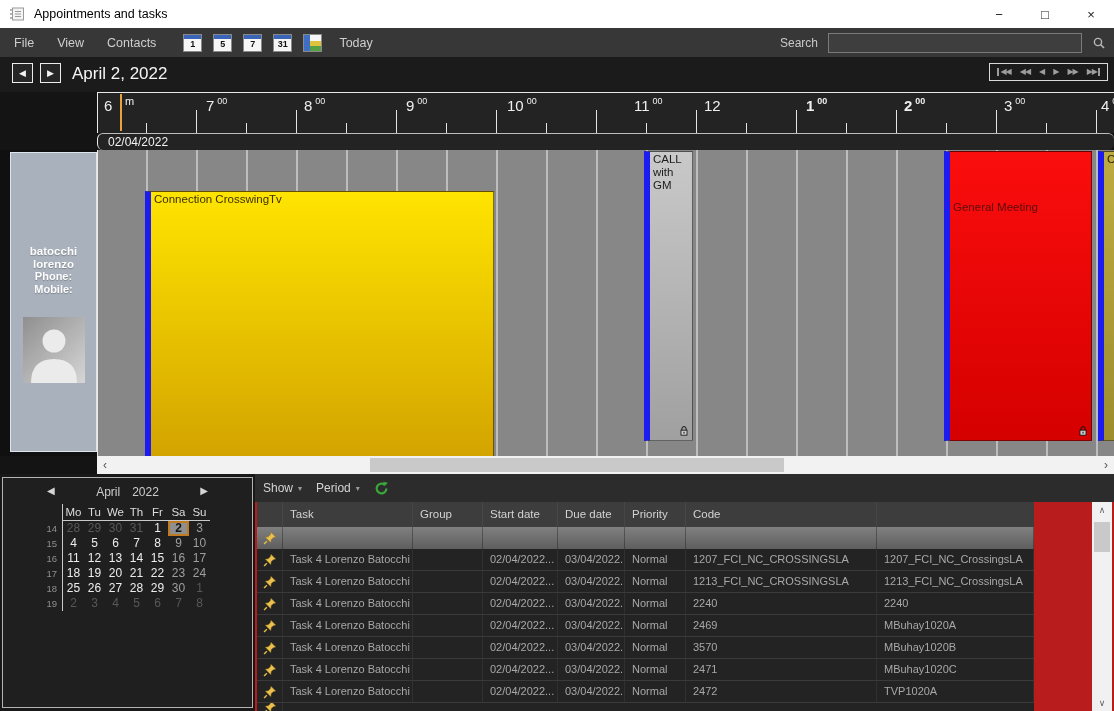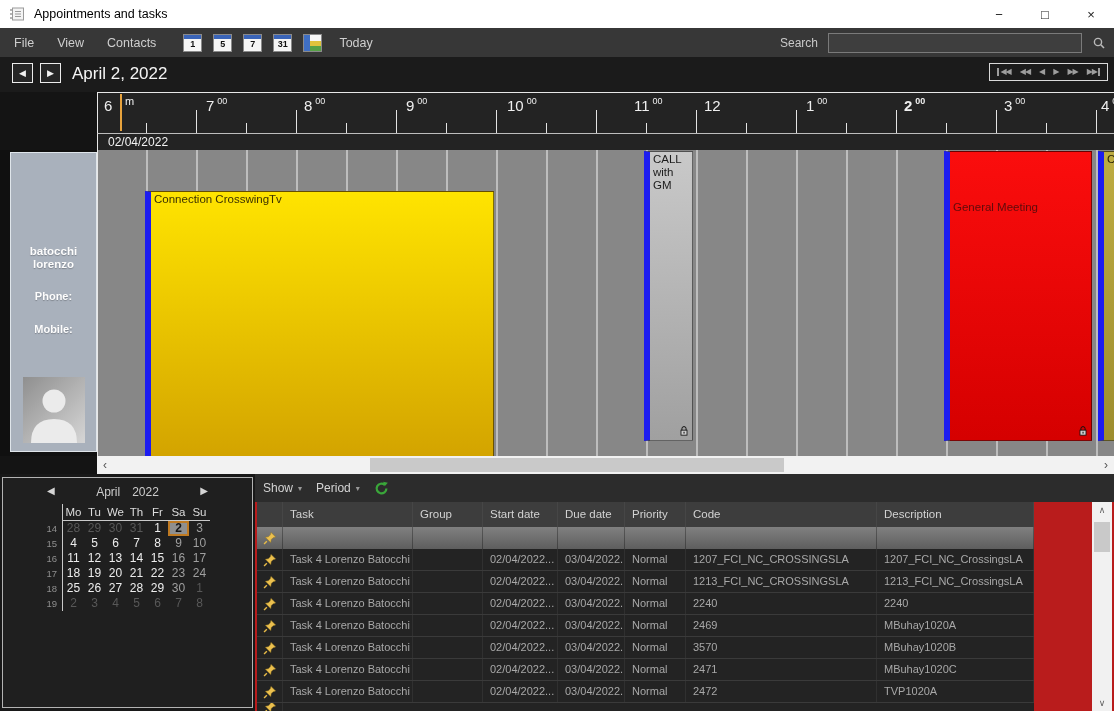--- a/index.html
+++ b/index.html
@@ -38,30 +38,30 @@
   .bar-r::after{content:'';width:2px;height:8px;background:#9d9d9d;margin-left:1px;display:inline-block;}
   
   .ruler{position:absolute;left:97px;top:92px;width:1017px;height:41px;background:#232323;border-top:1px solid #e8e8e8;border-left:1px solid #e8e8e8;box-sizing:border-box;overflow:hidden;}
   .hour{position:absolute;top:3px;color:#efefef;font-size:15px;white-space:nowrap;}
   .hour .hs{font-size:9px;vertical-align:7px;margin-left:3px;}
   .tick{position:absolute;bottom:0;width:1px;height:10px;background:#e3e3e3;}
   .tick.tall{height:23px;}
   .tmarker{position:absolute;left:22px;top:1px;width:2px;height:37px;background:#e8a33d;}
   .tmarker-label{position:absolute;left:27px;top:2px;color:#f0f0f0;font-size:11px;}
   
-  .daterow{position:absolute;left:97px;top:133px;width:1017px;height:17px;background:#232323;border-left:1px solid #e8e8e8;border-top:1px solid #bdbdbd;box-sizing:border-box;color:#f2f2f2;font-size:12px;line-height:16px;padding-left:10px;}
+  .daterow{position:absolute;left:97px;top:133px;width:1017px;height:17px;background:#232323;border-left:1px solid #e8e8e8;border-top:1px solid #bdbdbd;box-sizing:border-box;color:#f2f2f2;font-size:12px;line-height:16px;padding-left:10px;border-radius:6px;}
   
   .schedule{position:absolute;left:0;top:150px;width:1114px;height:306px;background:#101010;}
   .sched-grid{position:absolute;left:97px;top:0;right:0;bottom:0;border-left:1px solid #e8e8e8;box-sizing:border-box;
      background:#878787;
      background-image:repeating-linear-gradient(to right,#878787 0 48px,#bdbdbd 48px 50px);}
   .appt{position:absolute;top:1px;height:290px;border:1px solid rgba(0,0,0,0.5);border-left:6px solid #1c1cf0;box-sizing:border-box;cursor:pointer;}
   .appt-title{font-size:11.5px;padding:1px 3px;line-height:13px;}
   .appt .lock{position:absolute;right:3px;bottom:3px;}
-  .contact-cell{position:absolute;left:10px;top:2px;width:87px;height:300px;background:#a9b1bc;border:1px solid #dfe5ea;box-sizing:border-box;display:flex;flex-direction:column;align-items:center;padding-top:92px;cursor:pointer;gap:20px;}
+  .contact-cell{position:absolute;left:10px;top:2px;width:87px;height:300px;background:#a9b1bc;border:1px solid #dfe5ea;box-sizing:border-box;display:flex;flex-direction:column;align-items:center;padding-top:92px;cursor:pointer;}
   .contact-name,.contact-line{color:#fdfdfd;font-weight:bold;font-size:11px;line-height:12.5px;text-align:center;text-shadow:0 1px 1px rgba(0,0,0,0.25);}
   .contact-name{font-size:11.5px;}
   .photo{width:62px;height:66px;margin-top:22px;background:linear-gradient(135deg,#8f8f8f,#d6d6d6);overflow:hidden;display:flex;align-items:flex-end;justify-content:center;}
   
   .hscroll{position:absolute;left:97px;top:456px;width:1017px;height:18px;background:#f2f2f2;}
   .hs-arrow{position:absolute;top:0;width:16px;height:18px;color:#555;font-size:12px;display:flex;align-items:center;justify-content:center;cursor:pointer;}
   .hs-left{left:0;} .hs-right{right:0;}
   .hs-thumb{position:absolute;left:273px;top:2px;width:414px;height:14px;background:#c9c9c9;cursor:pointer;}
   
   .bottom{position:absolute;left:0;top:474px;width:1114px;height:237px;background:#181818;}
@@ -182,21 +182,21 @@
   <div class="ruler">
     <div class="tmarker"></div>
     <span class="tmarker-label">m</span>
   <div class="hour" style="left: 6px;"><span class="hl">6</span><span class="hs"></span></div>
       <div class="hour" style="left: 108px;"><span class="hl">7</span><span class="hs">00</span></div>
       <div class="hour" style="left: 206px;"><span class="hl">8</span><span class="hs">00</span></div>
       <div class="hour" style="left: 308px;"><span class="hl">9</span><span class="hs">00</span></div>
       <div class="hour" style="left: 409px;"><span class="hl">10</span><span class="hs">00</span></div>
       <div class="hour" style="left: 536px;"><span class="hl">11</span><span class="hs">00</span></div>
       <div class="hour" style="left: 606px;"><span class="hl">12</span><span class="hs"></span></div>
-      <div class="hour" style="left: 708px;"><span class="hl">1</span><span class="hs">00</span></div>
+      <div class="hour" style="left: 708px; font-weight: bold;"><span class="hl">1</span><span class="hs">00</span></div>
       <div class="hour" style="left: 806px; font-weight: bold;"><span class="hl">2</span><span class="hs">00</span></div>
       <div class="hour" style="left: 906px;"><span class="hl">3</span><span class="hs">00</span></div>
       <div class="hour" style="left: 1003px;"><span class="hl">4</span><span class="hs">00</span></div>
       <div class="tick" style="left: 48px;"></div>
       <div class="tick tall" style="left: 98px;"></div>
       <div class="tick" style="left: 148px;"></div>
       <div class="tick tall" style="left: 198px;"></div>
       <div class="tick" style="left: 248px;"></div>
       <div class="tick tall" style="left: 298px;"></div>
       <div class="tick" style="left: 348px;"></div>
@@ -349,21 +349,20 @@
       </div>
       <div class="task-table">
         <div class="trow head">
             <div class="th pin-col"></div>
             <div class="th">Task</div>
             <div class="th">Group</div>
             <div class="th">Start date</div>
             <div class="th">Due date</div>
             <div class="th">Priority</div>
             <div class="th">Code</div>
-            <div class="th">Description</div>
           </div>
         <div class="trow filter">
             <div class="td pin-col">
               <svg width="14" height="14" viewBox="0 0 16 16">
                 <path d="M9.2 1.6 L14.4 6.8 L11.6 7.6 L9.4 9.8 L8.8 13.2 L2.8 7.2 L6.2 6.6 L8.4 4.4 Z" fill="#ecc04f" stroke="#9c7c20" stroke-width="0.6"></path>
                 <path d="M4.4 11.6 L1.2 14.8" stroke="#e6ba48" stroke-width="1.6"></path>
               </svg>
             </div>
             <div class="td"></div>
             <div class="td"></div>

